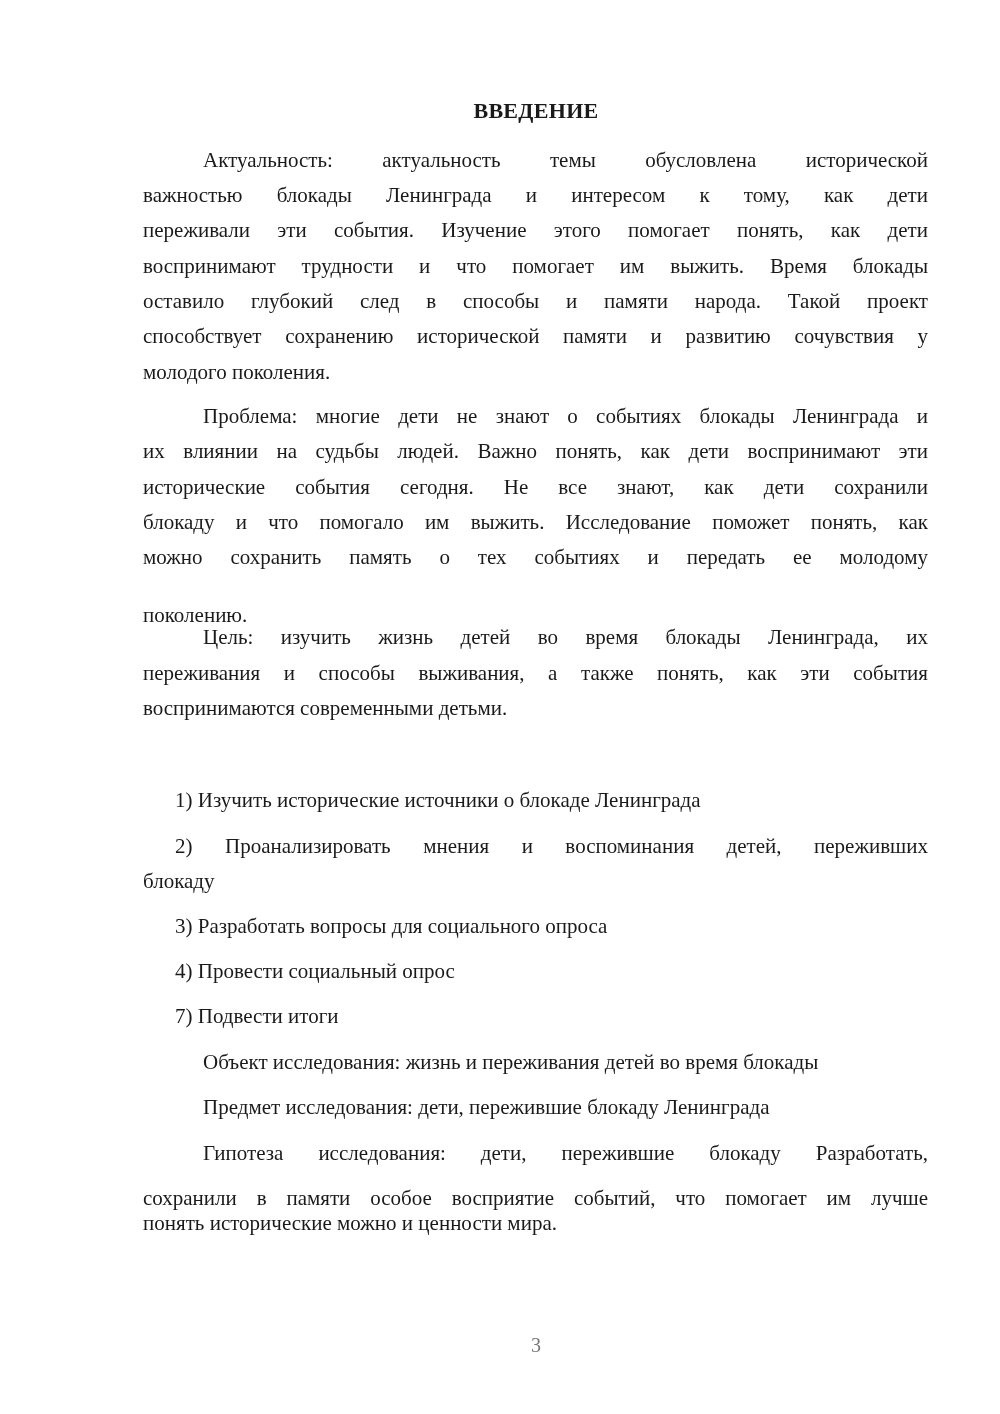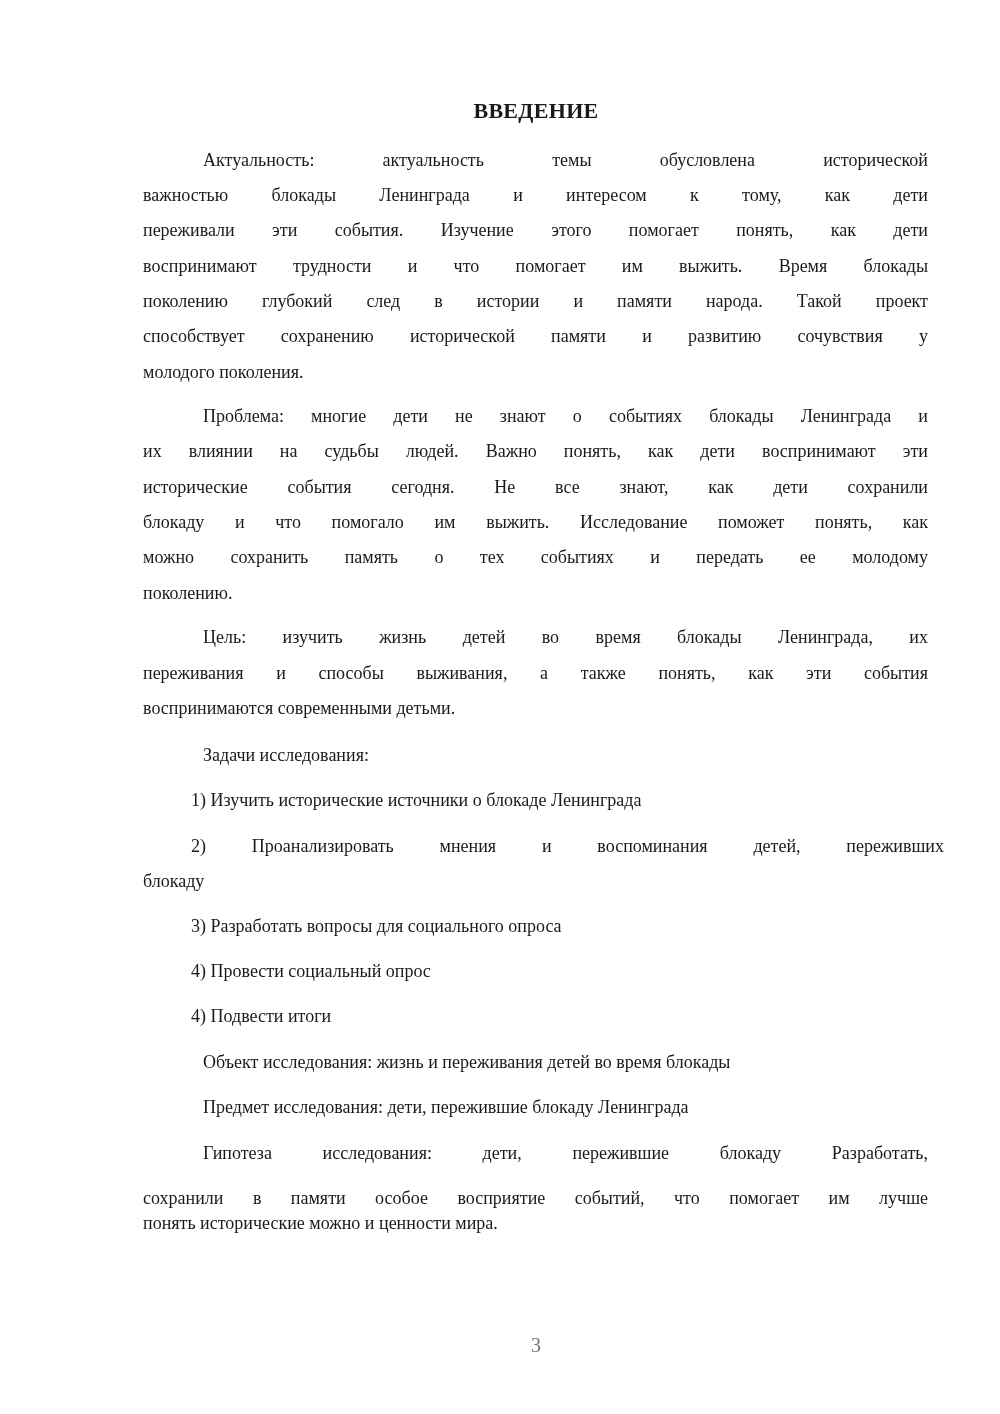--- a/index.html
+++ b/index.html
@@ -1,67 +1,66 @@
 <!DOCTYPE html>
 <html><head>
 <meta charset="utf-8">
 <style>
   html, body { margin: 0; padding: 0; background: #ffffff; }
   body { width: 1000px; height: 1414px; position: relative; overflow: hidden;
          font-family: "Liberation Serif", "DejaVu Serif", serif; color: #1a1a1a; }
   .page { position: absolute; left: 0; top: 0; width: 830px; height: 1414px; background: #fff; }
   .title { position: absolute; left: 0; width: 1072px; top: 98px; text-align: center;
            font-weight: bold; font-size: 22px; letter-spacing: 0.3px; }
-  .line { position: absolute; left: 143px; width: 785px; font-size: 18px; line-height: 28px;
+  .line { position: absolute; left: 143px; width: 785px; font-size: 21px; line-height: 28px;
           white-space: nowrap; }
   .just { text-align: justify; text-align-last: justify; }
   .ind { left: 203px; width: 725px; }
-  .ind2 { left: 175px; width: 753px; margin-left: 16px; }
+  .ind2 { left: 175px; width: 753px; }
   .page-num { position: absolute; left: 0; width: 1072px; top: 1334px; text-align: center;
               font-size: 20px; color: #777; }
 </style>
 </head>
 <body>
 
 <div class="page">
   <div class="title">ВВЕДЕНИЕ</div>
 
   <div>
     <div class="line just ind" style="top:146px">Актуальность: актуальность темы обусловлена исторической</div>
     <div class="line just" style="top:181px">важностью блокады Ленинграда и интересом к тому, как дети</div>
     <div class="line just" style="top:216px">переживали эти события. Изучение этого помогает понять, как дети</div>
     <div class="line just" style="top:252px">воспринимают трудности и что помогает им выжить. Время блокады</div>
-    <div class="line just" style="top:287px">поколению глубокий след в истории и памяти народа. Такой проект</div>
+    <div class="line just" style="top:287px">оставило глубокий след в способы и памяти народа. Такой проект</div>
     <div class="line just" style="top:322px">способствует сохранению исторической памяти и развитию сочувствия у</div>
     <div class="line" style="top:358px">молодого поколения.</div>
   </div>
 
   <div>
     <div class="line just ind" style="top:402px">Проблема: многие дети не знают о событиях блокады Ленинграда и</div>
     <div class="line just" style="top:437px">их влиянии на судьбы людей. Важно понять, как дети воспринимают эти</div>
     <div class="line just" style="top:473px">исторические события сегодня. Не все знают, как дети сохранили</div>
     <div class="line just" style="top:508px">блокаду и что помогало им выжить. Исследование поможет понять, как</div>
     <div class="line just" style="top:543px">можно сохранить память о тех событиях и передать ее молодому</div>
-    <div class="line" style="top:579px">поколению.</div>
+    <div class="line" style="top:601px">поколению.</div>
   </div>
 
   <div>
     <div class="line just ind" style="top:623px">Цель: изучить жизнь детей во время блокады Ленинграда, их</div>
     <div class="line just" style="top:659px">переживания и способы выживания, а также понять, как эти события</div>
     <div class="line" style="top:694px">воспринимаются современными детьми.</div>
   </div>
 
-  <div class="line ind" style="top:741px">Задачи исследования:</div>
   <div>
     <div class="line ind2" style="top:786px">1) Изучить исторические источники о блокаде Ленинграда</div>
     <div class="line just ind2" style="top:832px">2) Проанализировать мнения и воспоминания детей, переживших</div>
     <div class="line" style="top:867px">блокаду</div>
     <div class="line ind2" style="top:912px">3) Разработать вопросы для социального опроса</div>
     <div class="line ind2" style="top:957px">4) Провести социальный опрос</div>
-    <div class="line ind2" style="top:1002px">4) Подвести итоги</div>
+    <div class="line ind2" style="top:1002px">7) Подвести итоги</div>
   </div>
 
   <div class="line ind" style="top:1093px">Предмет исследования: дети, пережившие блокаду Ленинграда</div>
   <div class="line ind" style="top:1048px">Объект исследования: жизнь и переживания детей во время блокады</div>
 
   <div>
     <div class="line just ind" style="top:1139px">Гипотеза исследования: дети, пережившие блокаду Разработать,</div>
     <div class="line just" style="top:1184px">сохранили в памяти особое восприятие событий, что помогает им лучше</div>
     <div class="line" style="top:1209px">понять исторические можно и ценности мира.</div>
   </div>

